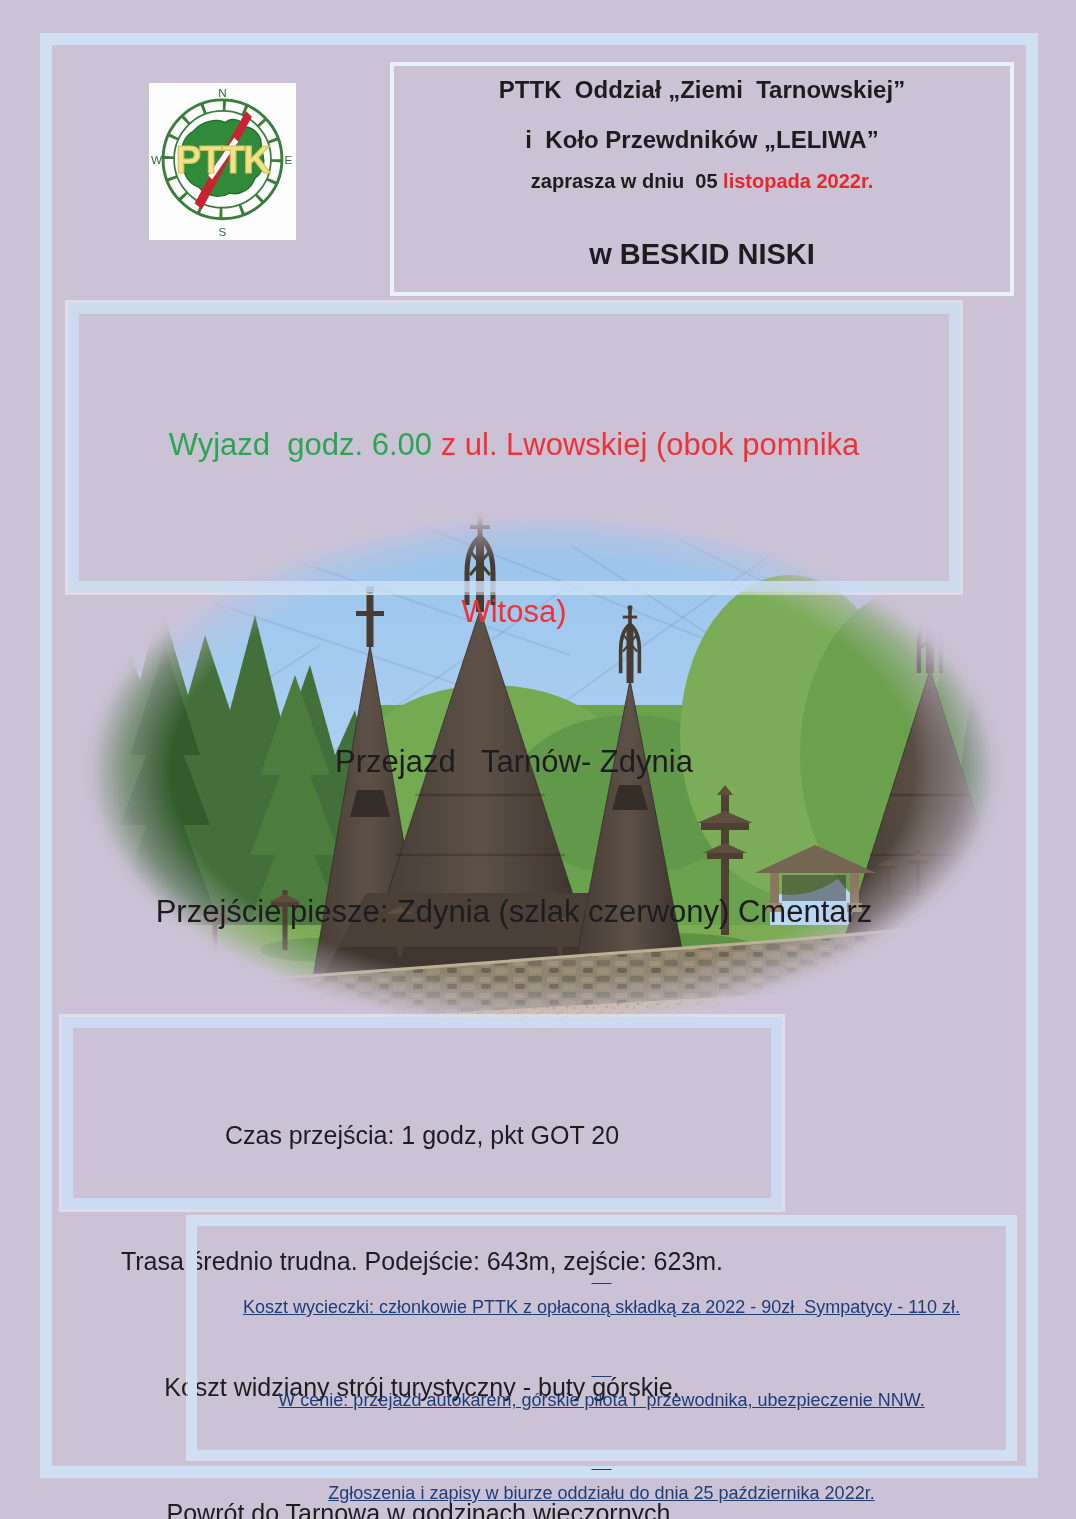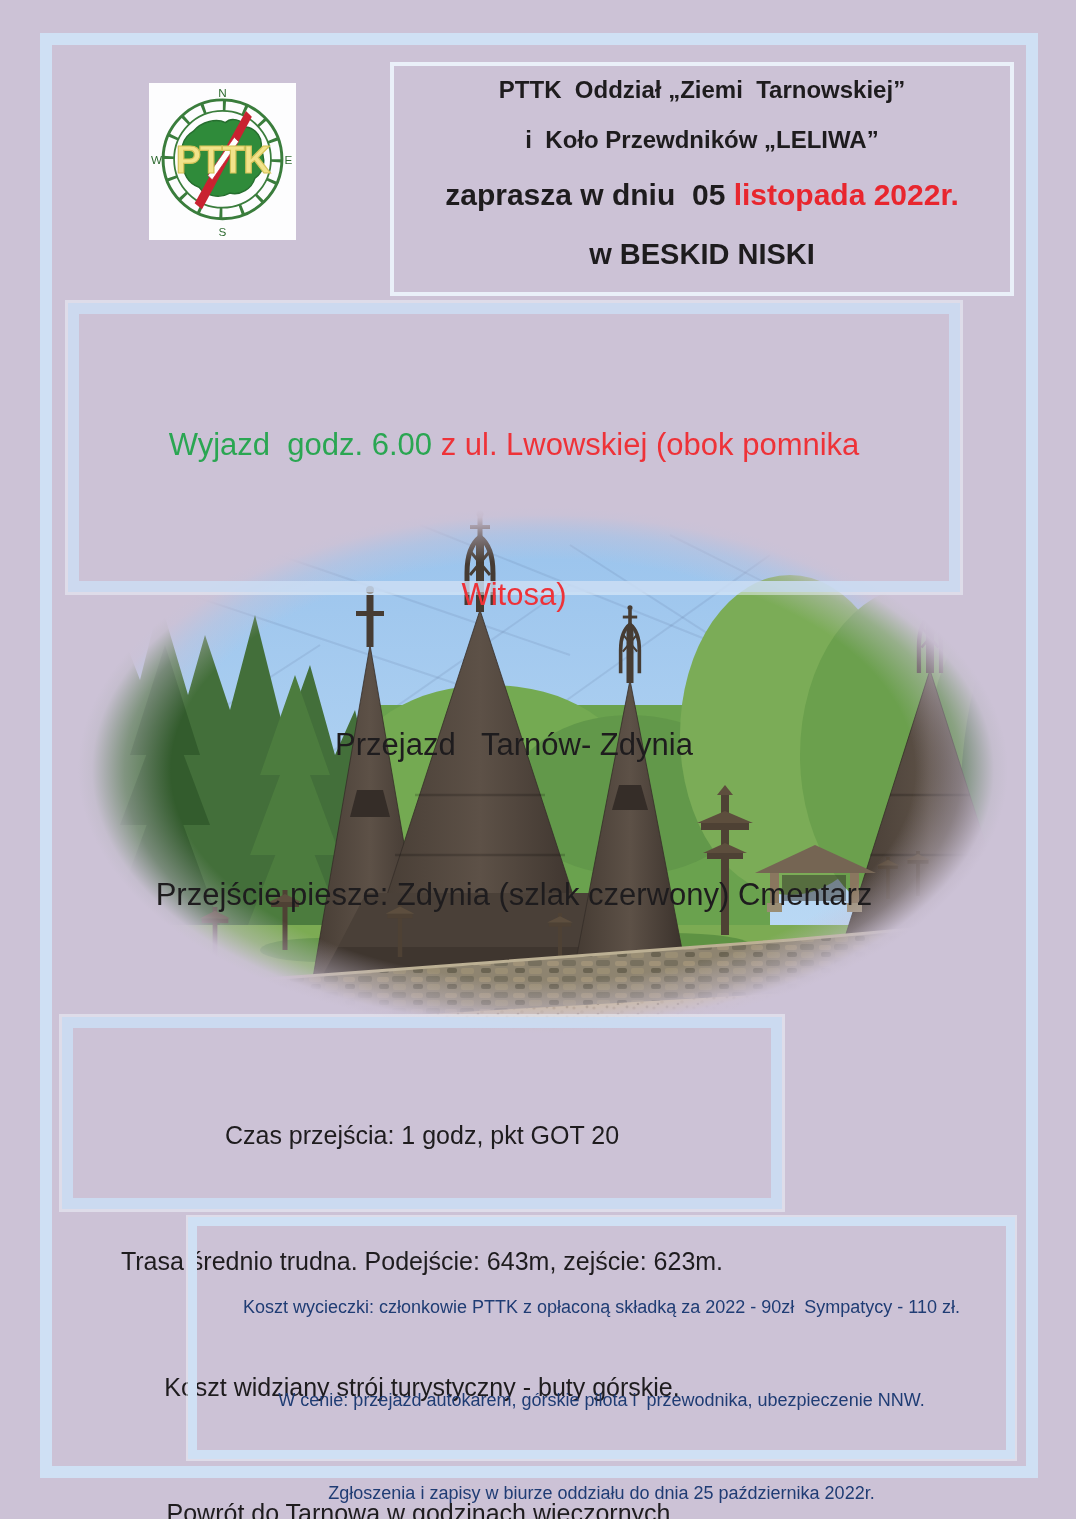--- a/index.html
+++ b/index.html
@@ -6,35 +6,35 @@
   body{background:#ccc2d6;font-family:"Liberation Sans",sans-serif;}
   .poster{position:relative;width:1076px;height:1519px;background:#ccc2d6;overflow:hidden;}
   .abs{position:absolute;}
   .frame{left:40px;top:33px;width:974px;height:1421px;border:12px solid #cfe0f4;z-index:1;}
   .logo-box{left:149px;top:83px;width:147px;height:157px;background:#fdfdfe;z-index:3;}
   .header-box{left:390px;top:62px;width:616px;height:226px;border:4px solid #eaf0f9;z-index:3;
               text-align:center;white-space:pre-wrap;color:#1e1c1e;}
   .h-line{position:absolute;left:0;right:0;font-weight:bold;}
   .h-l1{top:10px;font-size:24px;}
   .h-l2{top:60px;font-size:24px;}
-  .h-l3{top:112px;font-size:30px;}
+  .h-l3{top:104px;font-size:20px;}
   .h-l4{top:172px;font-size:29px;}
   .red{color:#e8262e;}
   .green{color:#2aa652;}
-  .red2{color:#ee3238;}
+  .red2{color:#ee3238;margin-top:17px;}
   .trip-box{left:68px;top:303px;width:870px;height:261px;border:11px solid rgba(203,221,243,0.85);
             box-shadow:0 0 0 3px rgba(240,246,252,0.5);z-index:4;text-align:center;
             font-size:31px;line-height:50px;padding-top:6px;color:#1e1c1e;white-space:pre-wrap;}
   .photo-svg{left:70px;top:495px;z-index:2;}
   .mid-box{left:62px;top:1017px;width:698px;height:168px;border:11px solid rgba(203,221,243,0.9);
            box-shadow:0 0 0 3px rgba(240,246,252,0.5);z-index:4;text-align:center;
            font-size:25px;line-height:42px;padding-top:2px;color:#1e1c1e;white-space:pre-wrap;}
   .cost-box{left:188px;top:1217px;width:809px;height:220px;border:9px solid #cfe0f4;
             box-shadow:0 0 0 2px rgba(240,246,252,0.5);z-index:4;text-align:center;
-            font-size:18px;line-height:31px;padding-top:4px;color:#1f3c74;white-space:pre-wrap;}
+            font-size:18px;line-height:31px;padding-top:4px;color:#1f3c74;white-space:pre-wrap;text-decoration:underline;}
 </style>
 </head>
 <body>
 
 <div class="poster">
 
   <div class="abs frame"></div>
 
   <div class="abs logo-box">
     <svg width="147" height="157" viewBox="0 0 100 107">

